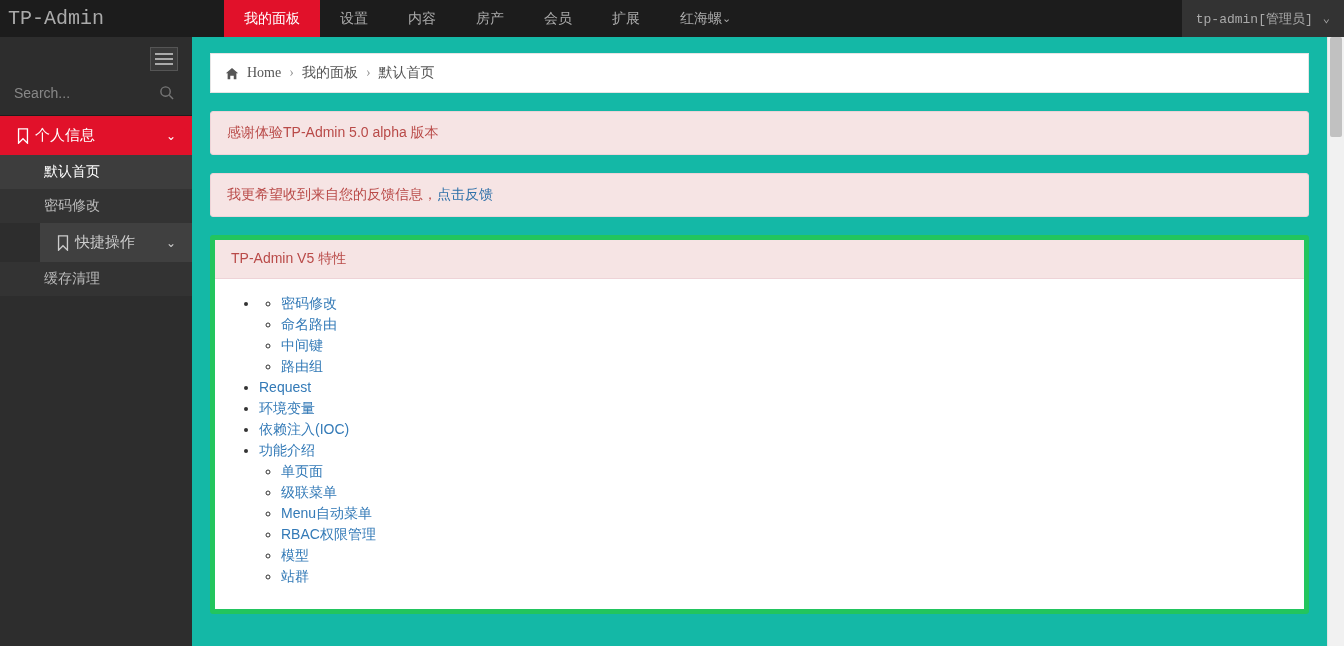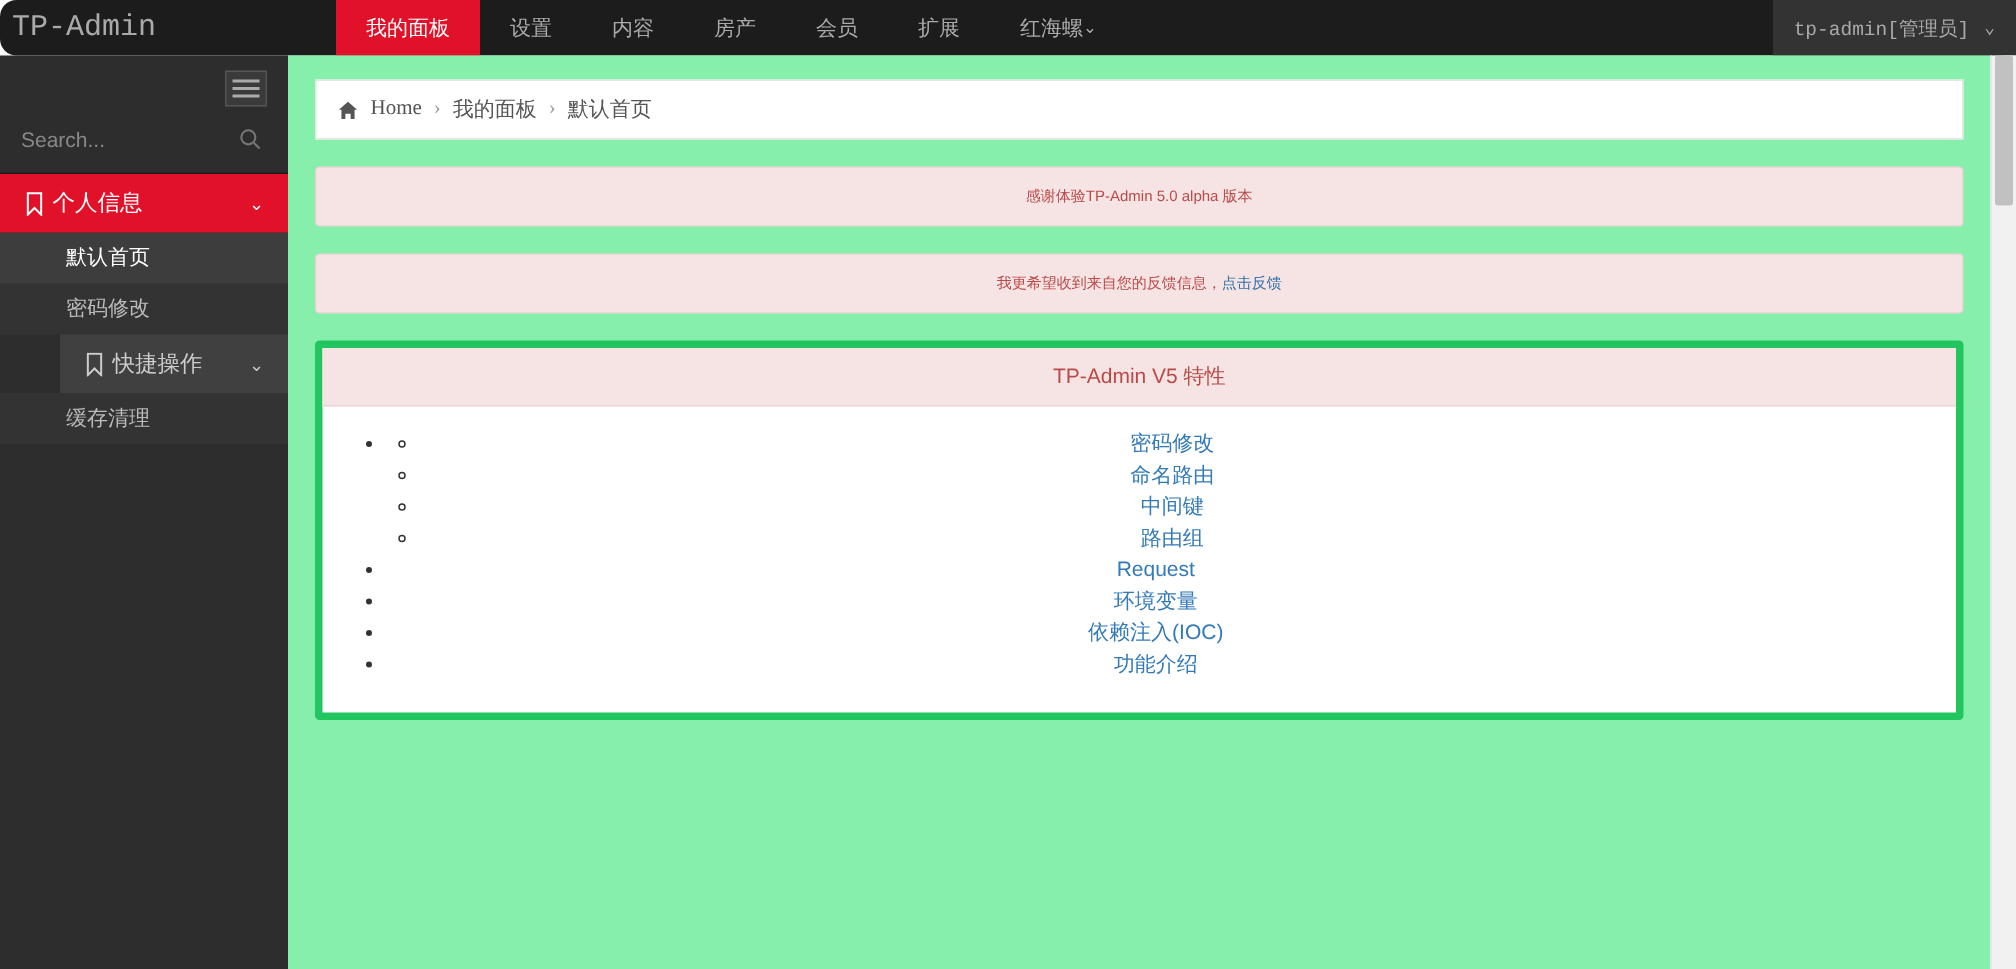--- a/index.html
+++ b/index.html
@@ -1,18 +1,18 @@
 <!DOCTYPE html>
 <html><head>
 <meta charset="utf-8">
 <style>
 * { margin: 0; padding: 0; box-sizing: border-box; }
 body { font-family: "Microsoft YaHei", Arial, sans-serif; font-size: 14px; background: #fff; }
 
-.topbar { height: 37px; background: #1c1c1c; display: flex; align-items: stretch; color: #aaa; border-radius: 11px; }
+.topbar { height: 37px; background: #1c1c1c; display: flex; align-items: stretch; color: #aaa; }
 .brand { width: 224px; font-family: "Courier New", monospace; font-size: 20px; color: #aaa; padding-left: 8px; display: flex; align-items: center; }
 .topnav { display: flex; flex: 1; }
 .topnav-item { padding: 0 20px; display: flex; align-items: center; color: #aaa; cursor: pointer; font-size: 14px; }
 .topnav-item.active { background: #e1112a; color: #fff; }
 .user-menu { background: #333; color: #aaa; padding: 0 14px; display: flex; align-items: center; font-family: Liberation Mono, monospace; font-size: 13px; cursor: pointer; gap: 10px; }
 
 .layout { display: flex; height: calc(100vh - 37px); }
 .sidebar { width: 192px; background: #2d2d2d; color: #aaa; display: flex; flex-direction: column; }
 .burger-row { display: flex; justify-content: flex-end; padding: 10px 14px 6px; }
 .burger { width: 28px; height: 24px; background: #3a3a3a; border: 1px solid #555; display: flex; flex-direction: column; justify-content: center; gap: 3px; padding: 4px; cursor: pointer; }
@@ -27,25 +27,25 @@
 .side-section.active::after { content: ""; position: absolute; right: -8px; top: 50%; margin-top: -8px; border: 8px solid transparent; border-left-color: #e1112a; }
 .side-section.dark { background: #404040; color: #ccc; margin-left: 40px; }
 .side-sub { background: #333; }
 .side-sub-item { padding: 8px 16px 8px 44px; color: #bbb; cursor: pointer; font-size: 14px; }
 .side-sub-item.active { background: #3d3d3d; color: #fff; }
 
 .bookmark-icon { width: 14px; height: 16px; display: inline-block; }
 .bookmark-icon svg { width: 100%; height: 100%; }
 .chev { font-size: 12px; }
 
-.main { flex: 1; background: #86efac; display: flex; flex-direction: column; overflow: hidden; text-align: center; }
+.main { flex: 1; background: #14b8a6; display: flex; flex-direction: column; overflow: hidden; }
 .breadcrumb { background: #fff; border: 1px solid #e5e5e5; margin: 16px 18px 0; padding: 10px 14px; font-size: 14px; color: #555; display: flex; align-items: center; gap: 8px; font-family: "SimSun", serif; }
 .breadcrumb .sep { color: #999; }
 .content-wrap { flex: 1; overflow-y: auto; padding: 18px; }
-.alert { background: #f6e4e4; border: 1px solid #eed3d7; color: #b94a48; padding: 12px 16px; border-radius: 3px; margin-bottom: 18px; font-size: 10px; }
+.alert { background: #f6e4e4; border: 1px solid #eed3d7; color: #b94a48; padding: 12px 16px; border-radius: 3px; margin-bottom: 18px; font-size: 14px; }
 .alert a { color: #3071a9; text-decoration: none; }
 .panel { border: 5px solid #22c55e; border-radius: 3px; background: #fff; }
 .panel-head { background: #f6e4e4; color: #b94a48; padding: 10px 16px; border-bottom: 1px solid #eed3d7; font-size: 14px; }
 .panel-body { padding: 14px 22px 22px; }
 .panel-body ul { list-style: disc; padding-left: 22px; }
 .panel-body ul ul { list-style: circle; padding-left: 22px; }
 .panel-body li { color: #333; line-height: 1.5; font-size: 14px; }
 .panel-body li > span, .panel-body a { color: #337ab7; text-decoration: none; }
 
 .v-scrollbar { width: 17px; background: #f1f1f1; border-left: 1px solid #e5e5e5; position: relative; }
@@ -147,21 +147,28 @@
           <ul id="feature-list">
               <li><ul>
                   <li><a href="#">密码修改</a></li>
                   <li><a href="#">命名路由</a></li>
                   <li><a href="#">中间键</a></li>
                   <li><a href="#">路由组</a></li>
                 </ul></li>
               <li><a href="#">Request</a></li>
               <li><a href="#">环境变量</a></li>
               <li><a href="#">依赖注入(IOC)</a></li>
-              <li><a href="#">功能介绍</a></li>
+              <li><a href="#">功能介绍</a><ul>
+                  <li><a href="#">单页面</a></li>
+                  <li><a href="#">级联菜单</a></li>
+                  <li><a href="#">Menu自动菜单</a></li>
+                  <li><a href="#">RBAC权限管理</a></li>
+                  <li><a href="#">模型</a></li>
+                  <li><a href="#">站群</a></li>
+                </ul></li>
             </ul>
         </div>
       </div>
     </div>
   </div>
 
   <div class="v-scrollbar">
     <div class="v-thumb"></div>
   </div>
 </div>

